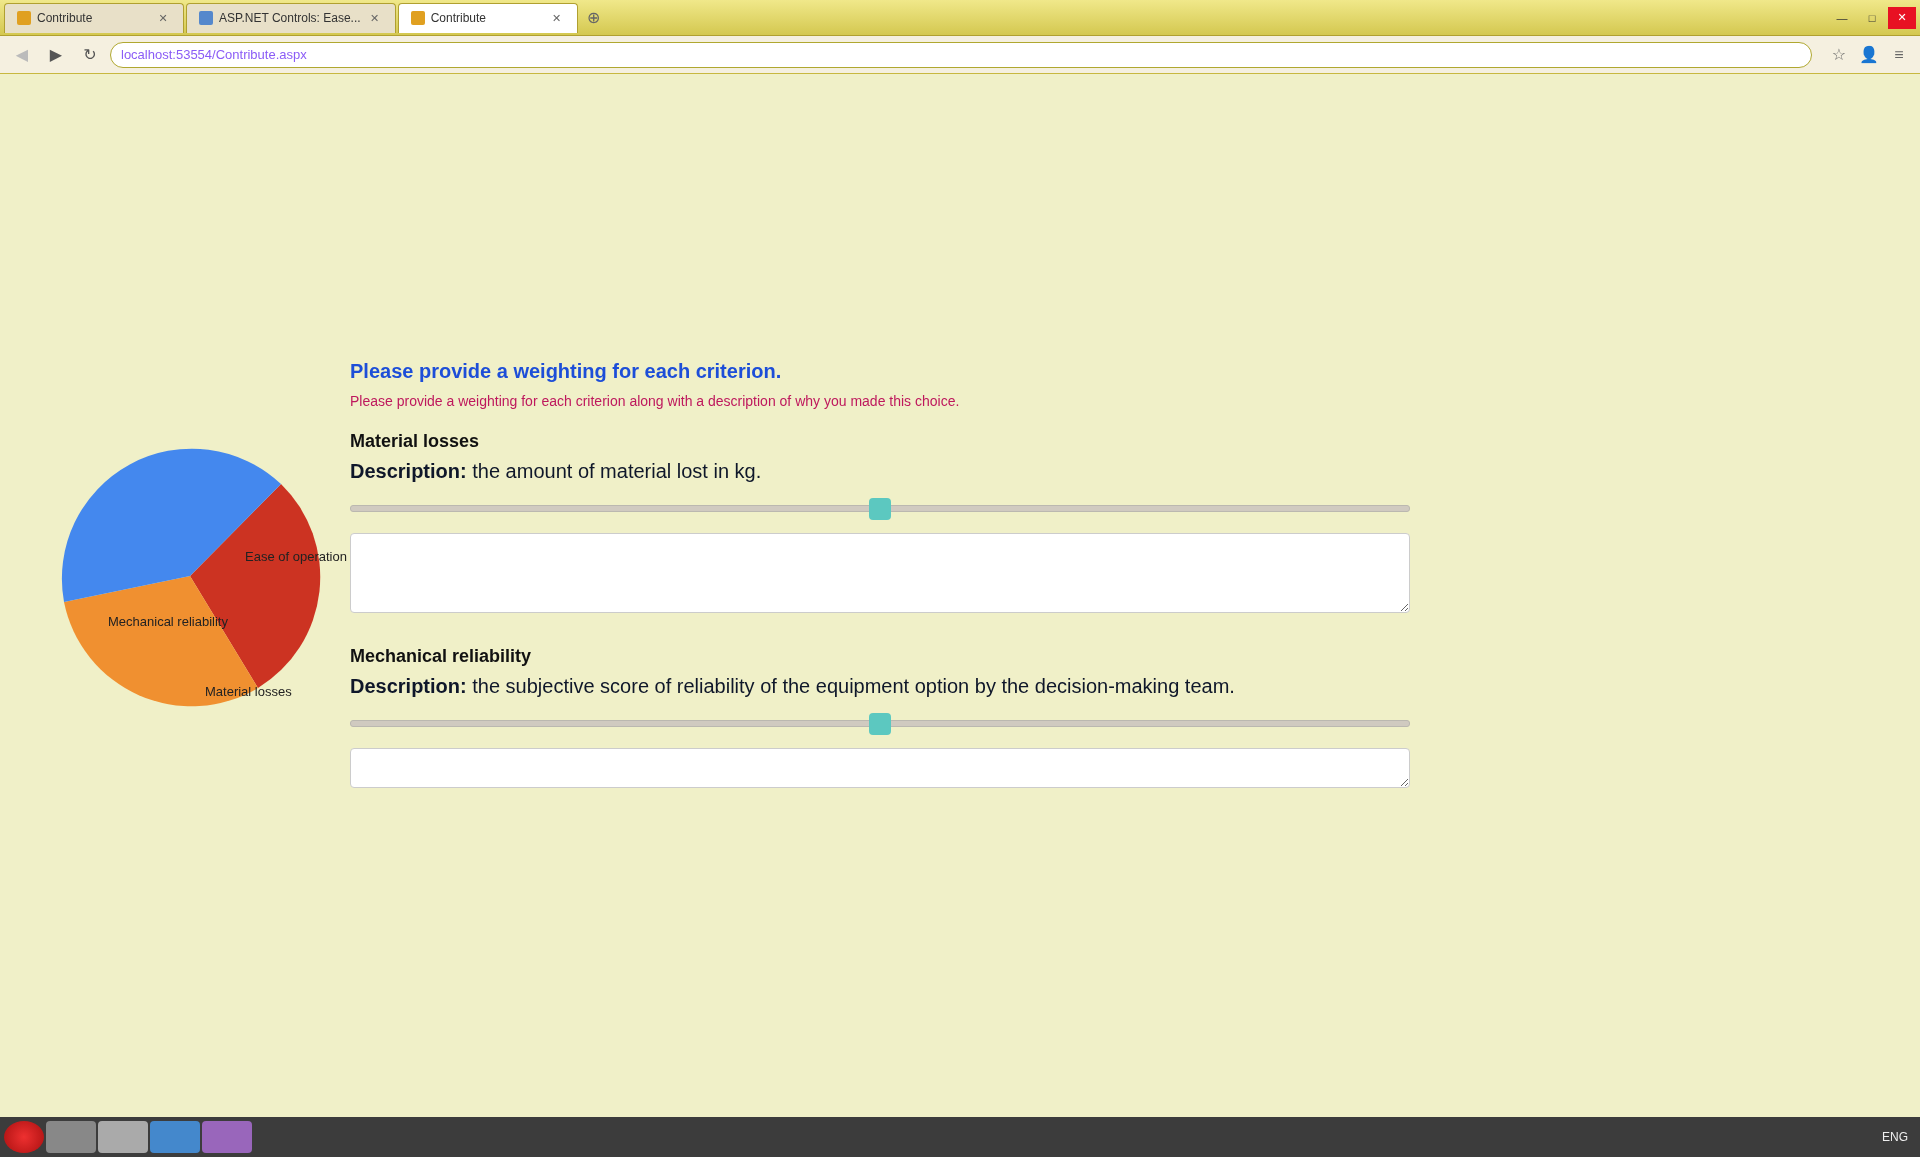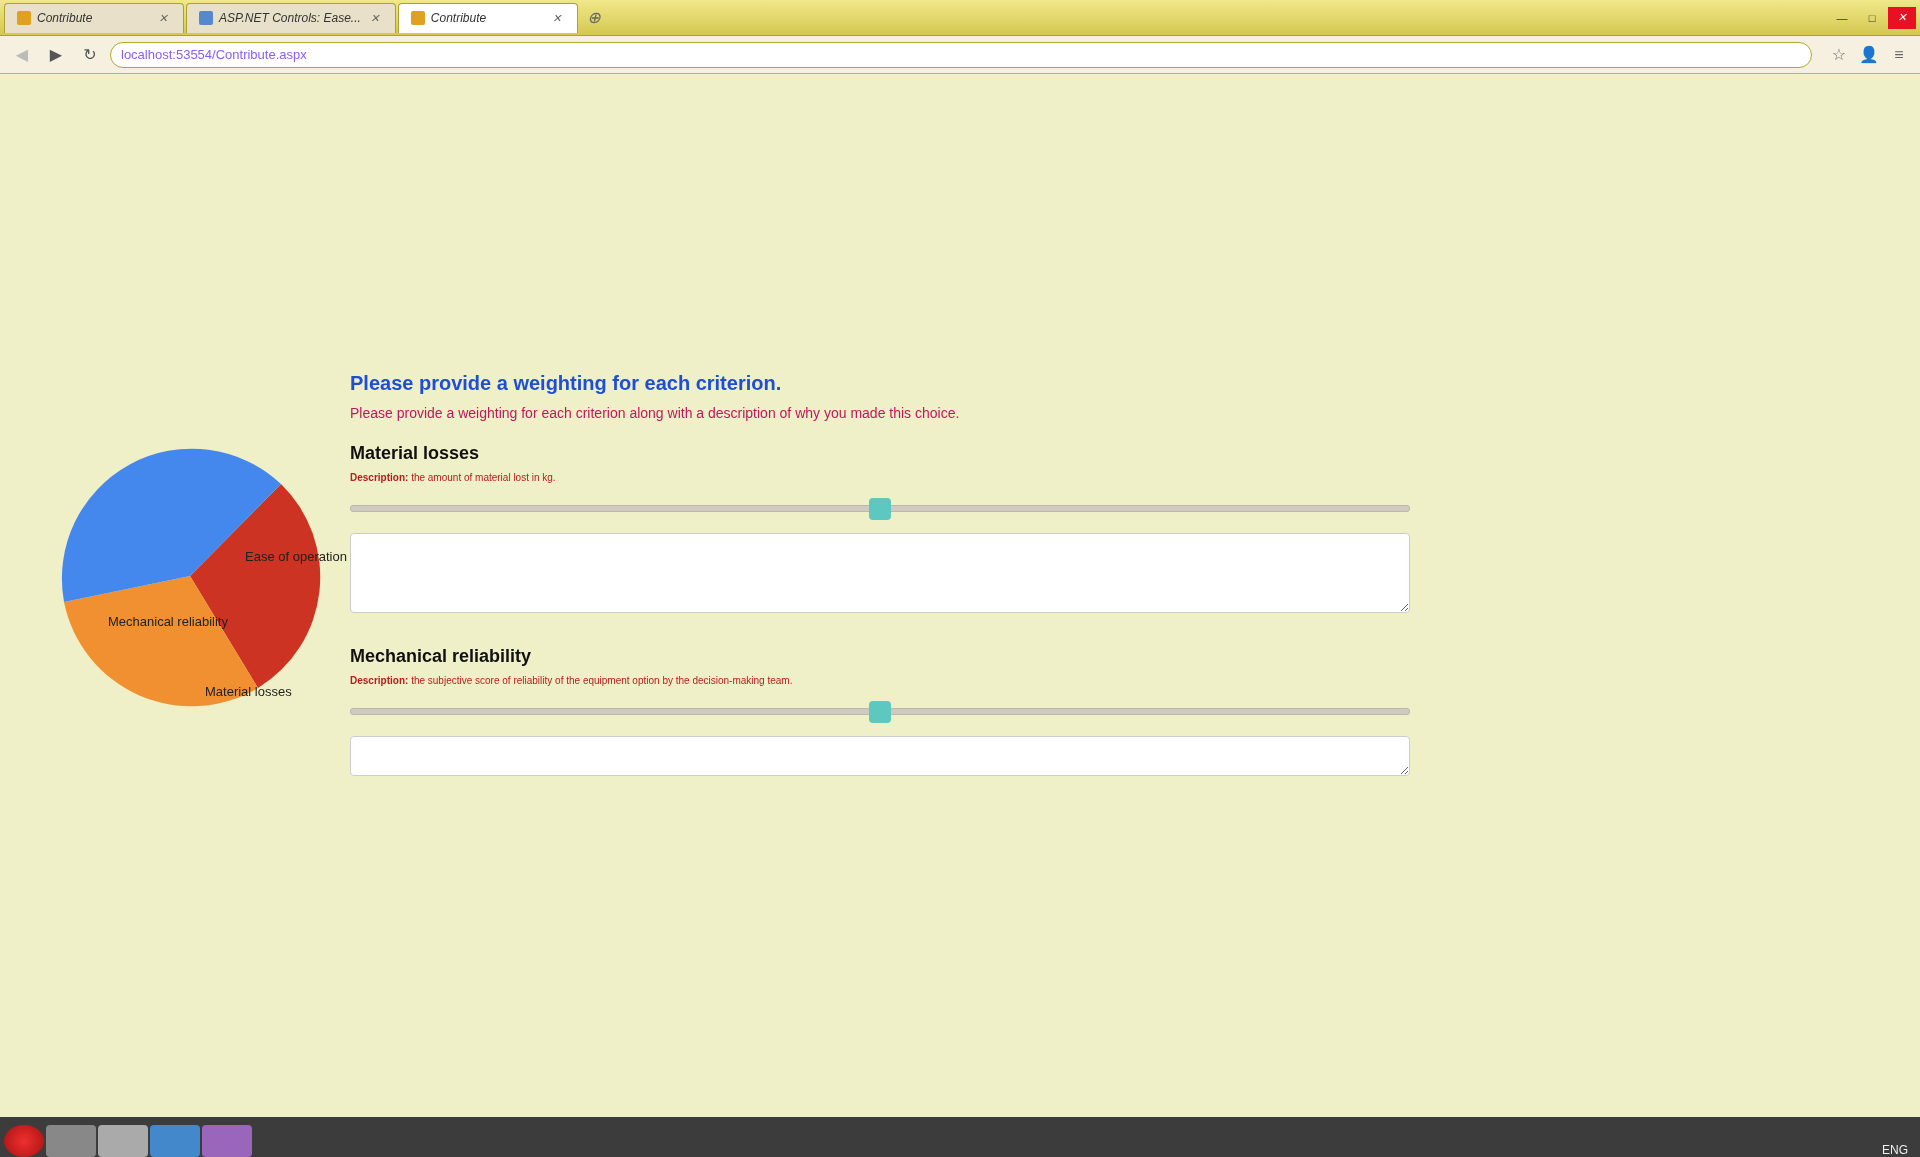--- a/index.html
+++ b/index.html
@@ -20,21 +20,20 @@
     }
 
     .title-bar {
       height: 36px;
       background: linear-gradient(to bottom, #f0e88a, #d4c850);
       display: flex;
       align-items: center;
       padding: 0 4px;
       gap: 2px;
       border-bottom: 1px solid #b0a030;
-      font-style: italic;
     }
 
     .tab {
       height: 30px;
       padding: 0 12px;
       border: 1px solid #b0a030;
       border-bottom: none;
       background: #e8e0c8;
       border-radius: 4px 4px 0 0;
       display: flex;
@@ -206,22 +205,22 @@
     }
 
     .criterion-heading {
       font-size: 18px;
       font-weight: bold;
       color: #111;
       margin-bottom: 8px;
     }
 
     .criterion-desc {
-      font-size: 10px;
-      color: #b91c1c;
+      font-size: 20px;
+      color: #0f172a;
       margin-bottom: 14px;
     }
 
     .criterion-desc span.bold {
       font-weight: bold;
     }
 
     .slider-wrapper {
       width: 100%;
       position: relative;
@@ -272,21 +271,21 @@
       font-size: 14px;
       color: #333;
       font-family: Arial, sans-serif;
     }
 
     
     .taskbar {
       height: 40px;
       background: #3c3c3c;
       display: flex;
-      align-items: flex-end;
+      align-items: center;
       padding: 0 4px;
       gap: 2px;
     }
 
     .taskbar-btn {
       width: 56px;
       height: 32px;
       border-radius: 4px;
       cursor: pointer;
       display: flex;

